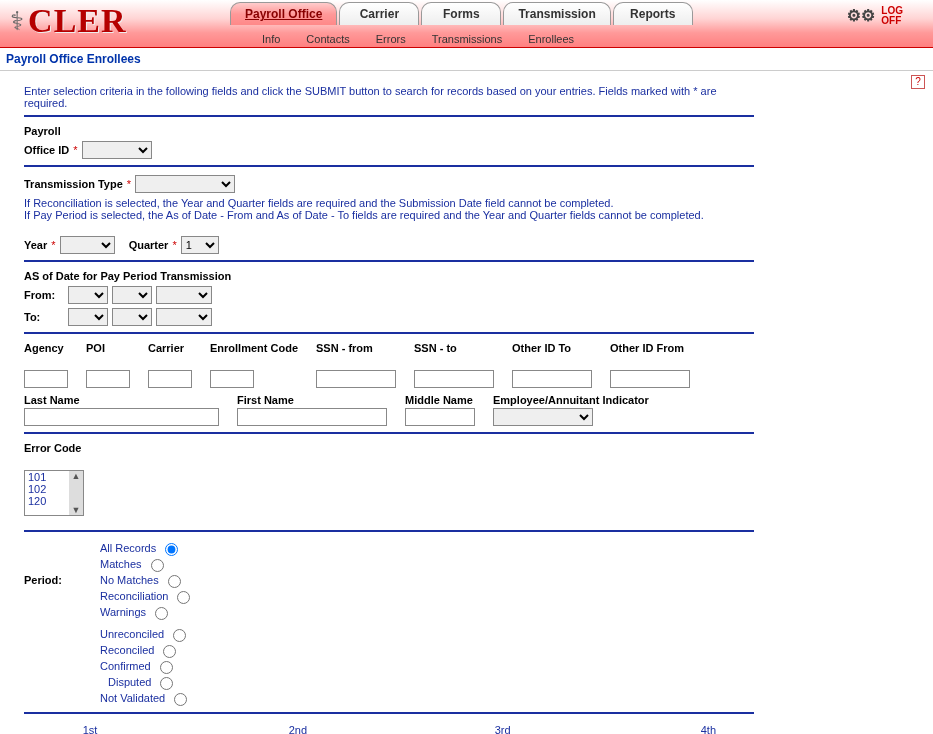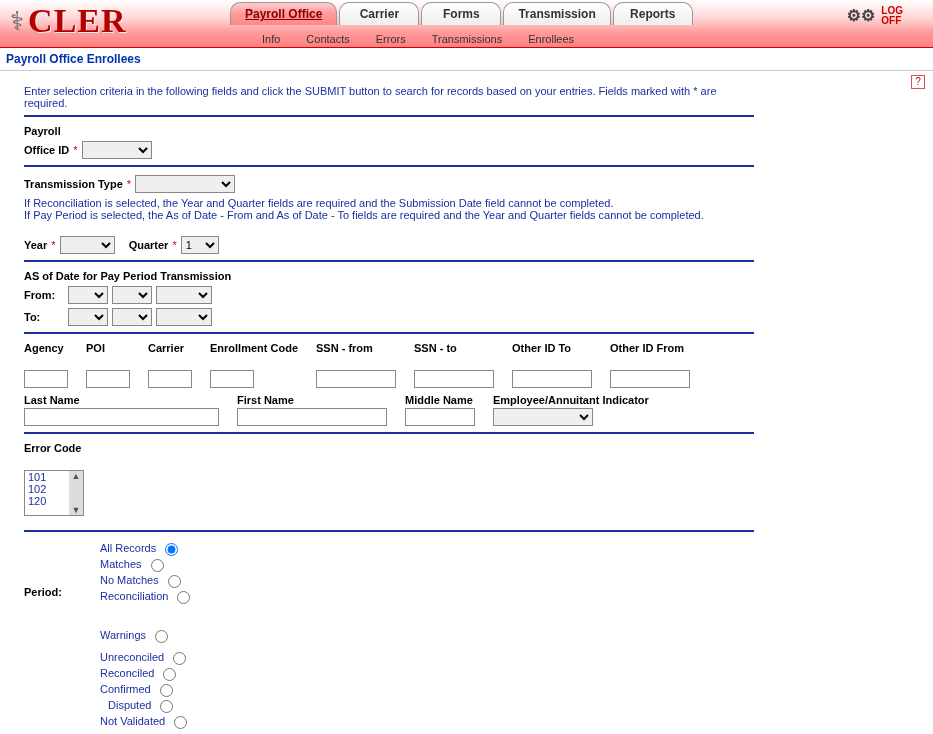--- a/index.html
+++ b/index.html
@@ -309,21 +309,21 @@
           <input type="radio" name="display" style="">
         </span>   
         <span class="radio-item" style="margin-right: 18px;">
           <span>No Matches</span>
           <input type="radio" name="display" style="">
         </span>   
         <span class="radio-item" style="margin-right: 18px;">
           <span>Reconciliation</span>
           <input type="radio" name="display" style="">
         </span>   
-        <span class="radio-item" style="margin-right: 18px; margin-top: 23px;">
+        <span class="radio-item" style="margin-right: 18px;">
           <span>Warnings</span>
           <input type="radio" name="display" style="">
         </span>   
       </span>
   </div>
   <div class="display-row">
     <span style="width:60px"></span>
     <span id="display-row2">
         <span class="radio-item" style="margin-right: 18px;">
           <span>Unreconciled</span>

